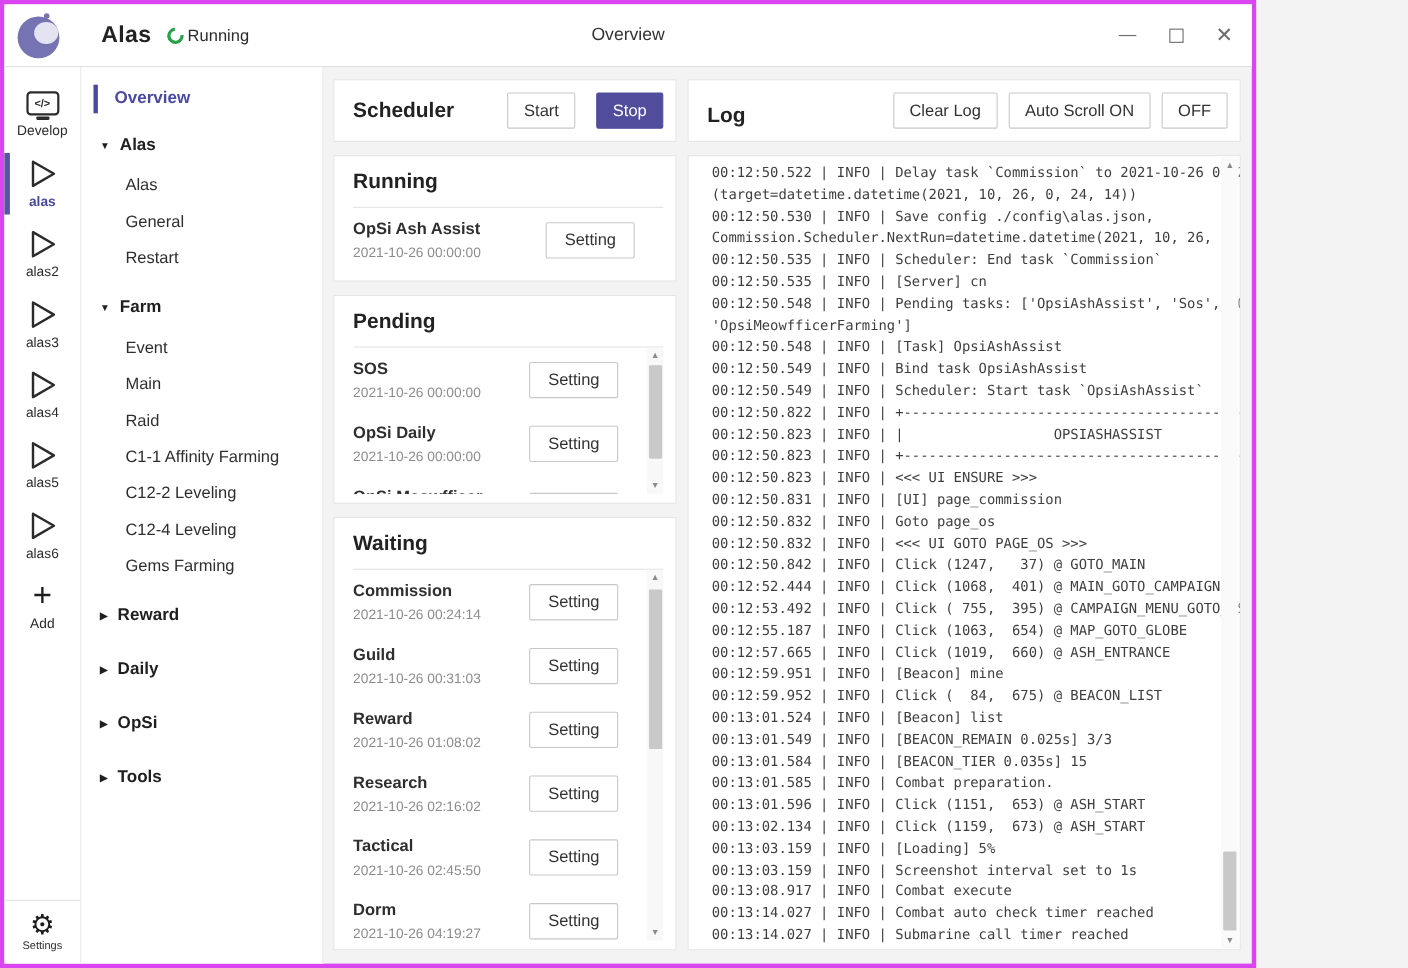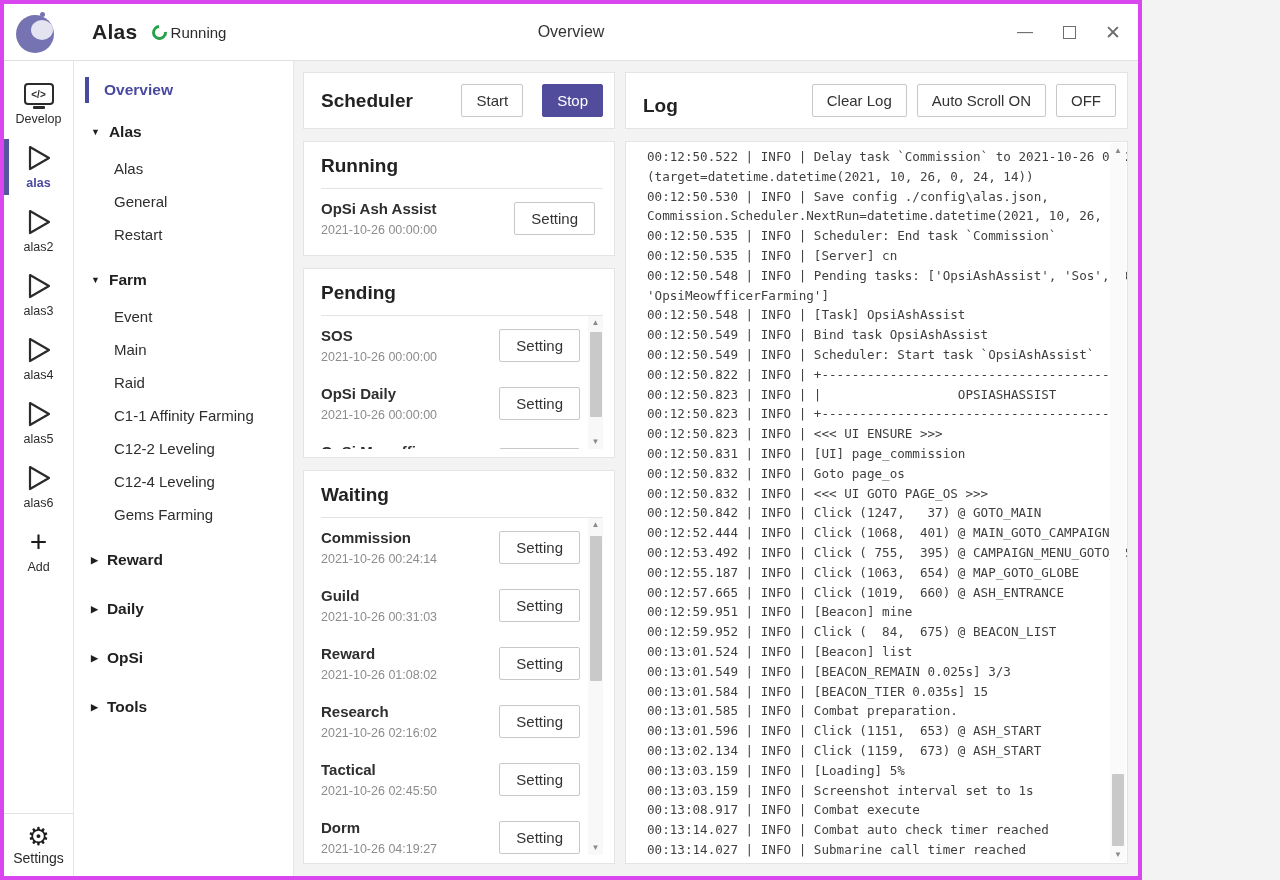--- a/index.html
+++ b/index.html
@@ -33,21 +33,21 @@
   .inst .bar { position:absolute; left:0; top:4px; bottom:4px; width:5px; background:#55549f; display:none; }
   .inst.active .bar { display:block; }
   .inst .icon { height:32px; display:flex; align-items:center; justify-content:center; color:#2b2b2b; }
   .inst .ilabel { font-size:12.5px; color:#2b2b2b; margin-top:2px; }
   .inst.active .ilabel { color:#4a49a0; font-weight:bold; }
   .mon { width:30px; height:22px; border:2.5px solid #2b2b2b; border-radius:4px; display:flex; align-items:center; justify-content:center; font-size:10px; font-weight:bold; color:#2b2b2b; position:relative; }
   .mon:after { content:""; position:absolute; bottom:-6px; left:7px; right:7px; height:3px; background:#2b2b2b; border-radius:1px; }
   .plus { font-size:30px; font-weight:200; color:#1c1c1c; line-height:26px; }
   .settings { border-top:1px solid #e3e3e3; padding:8px 0 10px; display:flex; flex-direction:column; align-items:center; cursor:pointer; }
   .gear { font-size:25px; color:#1c1c1c; line-height:28px; }
-  .settings .ilabel { font-size:14px; color:#2b2b2b; }
+  .settings .ilabel { font-size:10px; color:#2b2b2b; }
 
   
   .nav { width:220px; background:#fff; border-right:1px solid #e6e6e6; padding:16px 0 0; flex:0 0 220px; overflow:hidden; }
   .nav-overview { margin-left:11px; border-left:4px solid #4a49a0; padding:4px 0 4px 15px; font-size:15.5px; font-weight:bold; color:#4a49a0; cursor:pointer; }
   .nav-group-header { display:flex; align-items:center; padding:11px 0 11px 17px; margin-top:9px; font-size:15.5px; font-weight:bold; color:#1f1f1f; cursor:pointer; }
   .nav-group-header .caret { font-size:9px; margin-right:9px; color:#1f1f1f; }
   .nav-child { padding:8px 0 8px 40px; font-size:15px; color:#2e2e2e; cursor:pointer; }
 
   
   .middle { width:330px; flex:0 0 330px; padding:11px 9px 12px 9px; display:flex; flex-direction:column; min-height:0; }
@@ -58,21 +58,21 @@
   .btn { background:#fff; border:1px solid #c8c8c8; color:#333; font-size:15px; font-family:"Liberation Sans",sans-serif; padding:7px 14px; border-radius:2px; cursor:pointer; }
   .btn.primary { background:#514c9c; border-color:#514c9c; color:#fff; }
   .section { margin-top:12px; padding:13px 11px 8px 17px; display:flex; flex-direction:column; min-height:0; }
   .sec-title { font-size:19px; font-weight:600; color:#222; padding-bottom:11px; border-bottom:1px solid #e3e3e3; flex:0 0 auto; }
   .list-wrap { display:flex; min-height:0; }
   .rows { flex:1; overflow:hidden; min-width:0; }
   .trow { display:flex; align-items:center; justify-content:space-between; padding:10px 0 9px; }
   .tinfo { width:168px; }
   .tname { font-size:15px; font-weight:bold; color:#2e2e2e; line-height:20px; }
   .ttime { font-size:12.5px; color:#8c8c8c; margin-top:4px; line-height:15px; }
-  .trow .btn { padding:7px 16px; flex:0 0 auto; margin-right:8px; }
+  .trow .btn { padding:7px 16px; flex:0 0 auto; margin-right:26px; }
   #pending-card .rows { height:133px; }
   #waiting-card { flex:1; min-height:0; }
   #waiting-card .rows { height:100%; }
 
   
   .sbar { width:15px; flex:0 0 15px; background:#f8f8f8; position:relative; border-radius:1px; }
   .sbar .arrow { position:absolute; left:0; width:15px; height:14px; font-size:8px; color:#8a8a8a; text-align:center; line-height:14px; }
   .sbar .arrow.up { top:0; } .sbar .arrow.down { bottom:0; }
   .sbar .thumb { position:absolute; left:1.5px; width:12px; background:#c9c9c9; border-radius:1px; }
 

